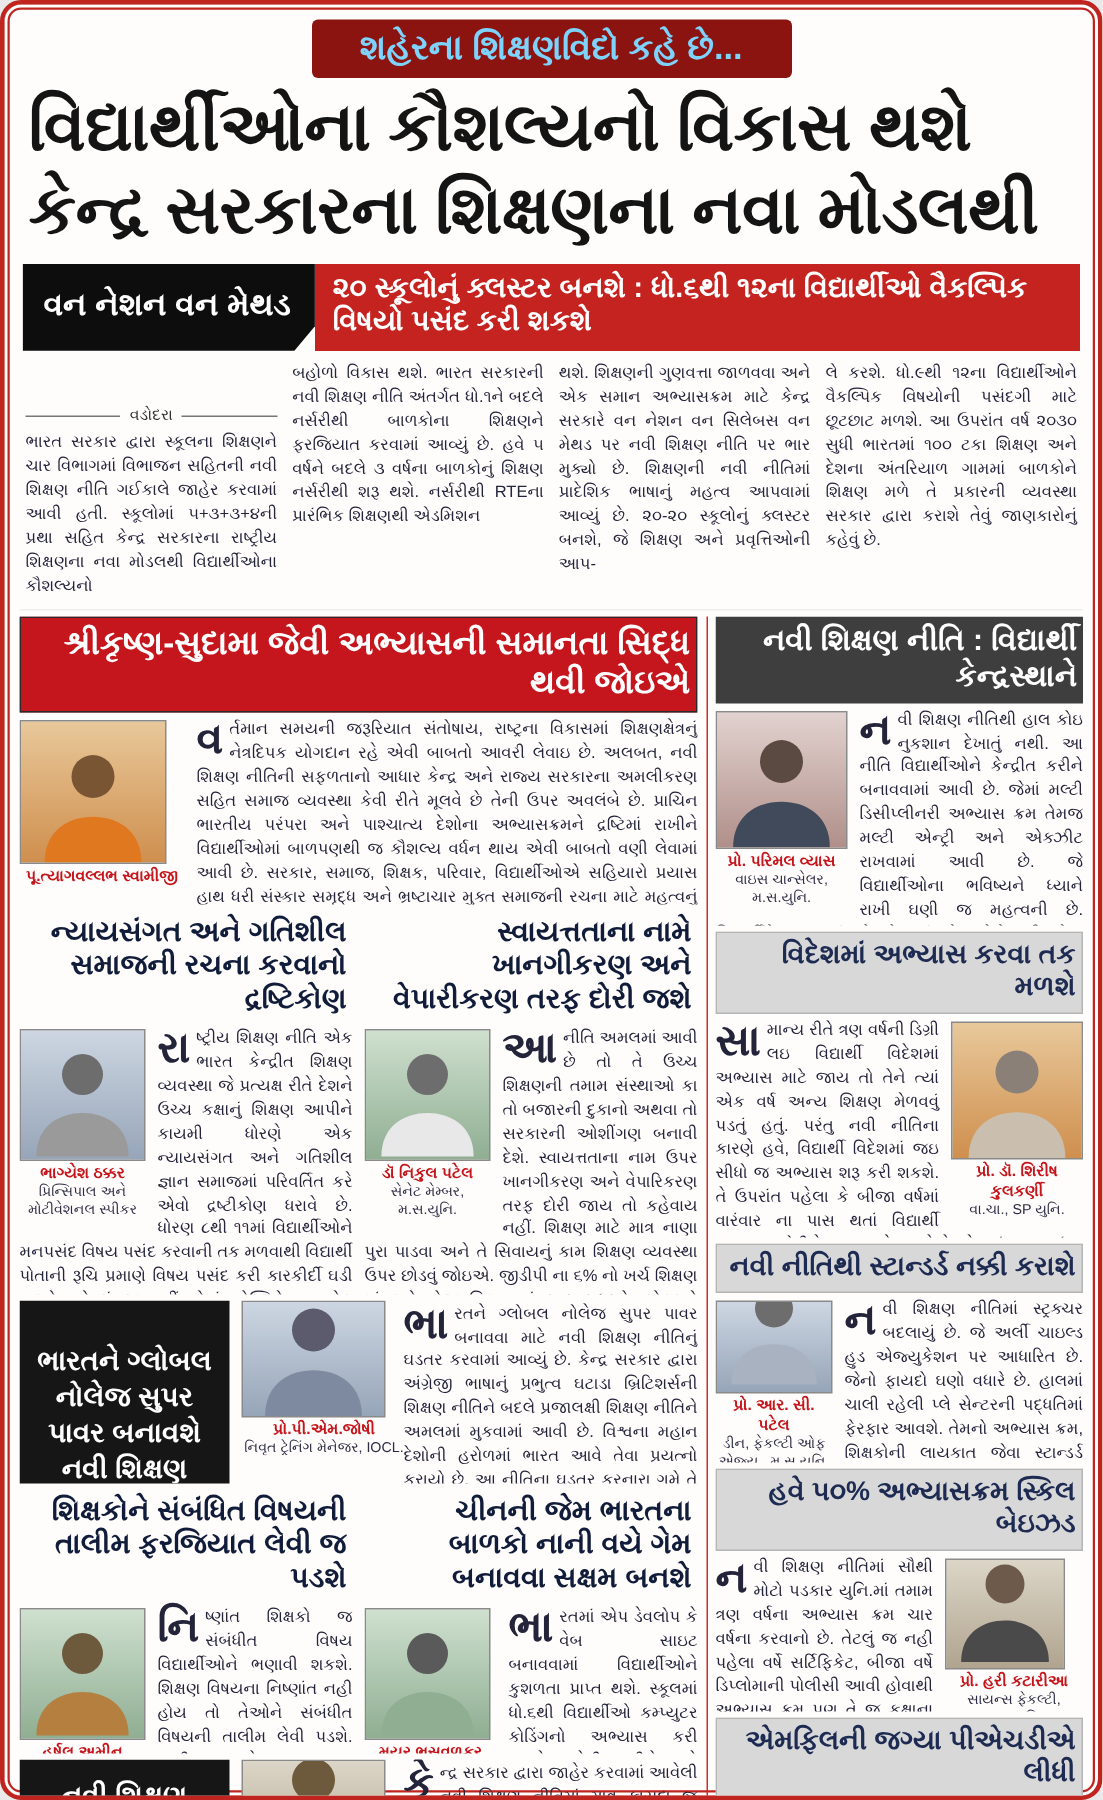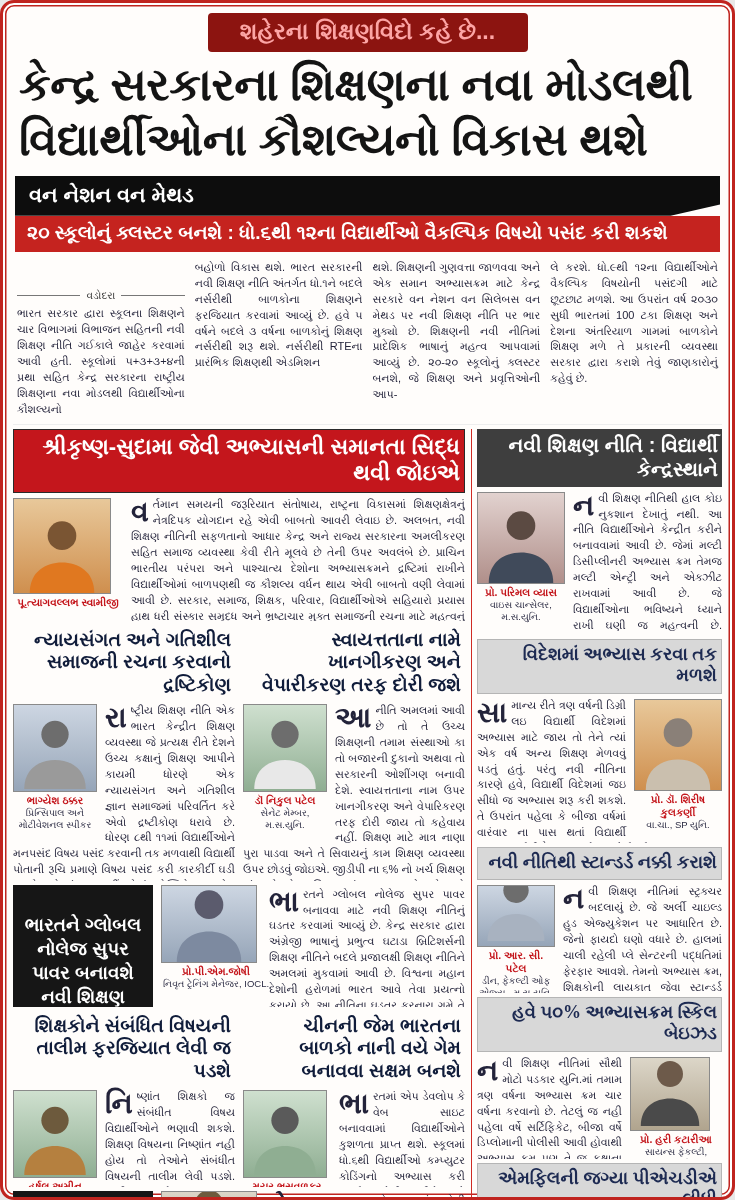--- a/index.html
+++ b/index.html
@@ -5,31 +5,31 @@
   * { box-sizing: border-box; margin: 0; padding: 0; }
   html,body { width:735px; height:1200px; background:#e9e9e9; font-family:"Liberation Sans", sans-serif; }
   .page {
     position:relative; width:735px; height:1200px;
     background:#fffdfb; border:3px solid #c0241f; border-radius:14px;
     box-shadow: inset 0 0 0 2px #ffffff, inset 0 0 0 3.5px #c0241f;
     padding:8px 10px 6px 10px; overflow:hidden;
   }
   
   .kicker {
-    width:320px; margin:2px auto 4px auto; background:#8c1410; color:#fca5a5;
+    width:320px; margin:2px auto 4px auto; background:#8c1410; color:#7dd3fc;
     text-align:center; font-weight:bold; font-size:23px; padding:5px 8px 7px 8px;
     border-radius:4px;
   }
   .headline {
     color:#141414; font-weight:bold; font-size:45px; line-height:1.22;
     padding:2px 6px 6px 6px; letter-spacing:-0.5px;
   }
   .headline .hl-line { display:block; }
   
-  .strip { display:flex; align-items:stretch; margin:2px 2px 6px 2px;flex-direction:column; }
+  .strip { display:flex; align-items:stretch; margin:2px 2px 6px 2px; }
   .strip .tag {
     background:#0d0d0d; color:#fff; font-weight:bold; font-size:21px;
     padding:7px 16px 9px 14px; white-space:nowrap; display:flex; align-items:center;
     clip-path: polygon(0 0, 100% 0, 100% 72%, 93% 100%, 0 100%);
   }
   .strip .subhead {
     background:#c5231f; color:#fff; font-weight:bold; font-size:19px; flex:1;
     display:flex; align-items:center; padding:6px 24px 8px 12px;
   }
   
@@ -44,21 +44,21 @@
   .main { display:grid; grid-template-columns:452px 1fr; gap:6px; padding-top:4px; }
   .left-col  { display:flex; flex-direction:column; gap:4px; }
   .right-col { display:flex; flex-direction:column; gap:4px; border-left:1.5px solid #cf2b24; padding-left:5px; }
   .two-up { display:grid; grid-template-columns:1fr 1fr; gap:8px; }
   .sec { overflow:hidden; }
   .sec-header {
     text-align:right; font-weight:bold; padding:4px 4px 6px 4px; margin-bottom:4px; line-height:1.2;
   }
   .hdr-red  { background:#c4161c; color:#fff; font-size:22px; border:1.5px solid #2a2a2a; }
   .hdr-dark { background:#3e3e3e; color:#fff; font-size:20px; }
-  .hdr-gray { background:#d8d8d8; color:#1d2a52; font-size:18px; border:1px solid #b5b5b5;font-family:Liberation Serif, serif; }
+  .hdr-gray { background:#d8d8d8; color:#1d2a52; font-size:18px; border:1px solid #b5b5b5; }
   .hdr-plain{ color:#101c3a; font-size:19px; background:transparent; padding-bottom:2px; }
   .body-text {
     font-size:11px; line-height:1.45; text-align:justify; color:#23233a;
   }
   .body-text::first-letter { font-size:2.6em; font-weight:bold; float:left; line-height:0.85; padding:2px 4px 0 0; color:#23233a; }
   
   .photo-block { width:110px; text-align:center; }
   .float-l { float:left;  margin:1px 8px 2px 0; }
   .float-r { float:right; margin:1px 0 2px 8px; }
   .photo {
@@ -86,37 +86,37 @@
   .h-s2 { height:206px; } .h-s5 { height:204px; } .h-s6 { height:146px; }
   .h-s7 { height:162px; } .h-s8 { height:136px; }
 </style>
 </head>
 <body>
 
 <div class="page">
 
   <div class="kicker">શહેરના શિક્ષણવિદો કહે છે...</div>
   <h1 class="headline">
+      <span class="hl-line">વિદ્યાર્થીઓના કૌશલ્યનો વિકાસ થશે</span>
       <span class="hl-line">કેન્દ્ર સરકારના શિક્ષણના નવા મોડલથી</span>
-      <span class="hl-line">વિદ્યાર્થીઓના કૌશલ્યનો વિકાસ થશે</span>
     </h1>
 
   <div class="strip">
     <div class="tag">વન નેશન વન મેથડ</div>
     <div class="subhead">૨૦ સ્કૂલોનું ક્લસ્ટર બનશે : ધો.૬થી ૧૨ના વિદ્યાર્થીઓ વૈકલ્પિક વિષયો પસંદ કરી શકશે</div>
   </div>
 
   <div class="intro">
     <div>
       <div class="dateline">વડોદરા</div>
       <span>ભારત સરકાર દ્વારા સ્કૂલના શિક્ષણને ચાર વિભાગમાં વિભાજન સહિતની નવી શિક્ષણ નીતિ ગઈકાલે જાહેર કરવામાં આવી હતી. સ્કૂલોમાં ૫+૩+૩+૪ની પ્રથા સહિત કેન્દ્ર સરકારના રાષ્ટ્રીય શિક્ષણના નવા મોડલથી વિદ્યાર્થીઓના કૌશલ્યનો</span>
     </div>
     <div>બહોળો વિકાસ થશે. ભારત સરકારની નવી શિક્ષણ નીતિ અંતર્ગત ધો.૧ને બદલે નર્સરીથી બાળકોના શિક્ષણને ફરજિયાત કરવામાં આવ્યું છે. હવે ૫ વર્ષને બદલે ૩ વર્ષના બાળકોનું શિક્ષણ નર્સરીથી શરૂ થશે. નર્સરીથી RTEના પ્રારંભિક શિક્ષણથી એડમિશન</div>
     <div>થશે. શિક્ષણની ગુણવત્તા જાળવવા અને એક સમાન અભ્યાસક્રમ માટે કેન્દ્ર સરકારે વન નેશન વન સિલેબસ વન મેથડ પર નવી શિક્ષણ નીતિ પર ભાર મુક્યો છે. શિક્ષણની નવી નીતિમાં પ્રાદેશિક ભાષાનું મહત્વ આપવામાં આવ્યું છે. ૨૦-૨૦ સ્કૂલોનું ક્લસ્ટર બનશે, જે શિક્ષણ અને પ્રવૃત્તિઓની આપ-</div>
-    <div>લે કરશે. ધો.૯થી ૧૨ના વિદ્યાર્થીઓને વૈકલ્પિક વિષયોની પસંદગી માટે છૂટછાટ મળશે. આ ઉપરાંત વર્ષ ૨૦૩૦ સુધી ભારતમાં 100 ટકા શિક્ષણ અને દેશના અંતરિયાળ ગામમાં બાળકોને શિક્ષણ મળે તે પ્રકારની વ્યવસ્થા સરકાર દ્વારા કરાશે તેવું જાણકારોનું કહેવું છે.</div>
+    <div>લે કરશે. ધો.૯થી ૧૨ના વિદ્યાર્થીઓને વૈકલ્પિક વિષયોની પસંદગી માટે છૂટછાટ મળશે. આ ઉપરાંત વર્ષ ૨૦૩૦ સુધી ભારતમાં ૧૦૦ ટકા શિક્ષણ અને દેશના અંતરિયાળ ગામમાં બાળકોને શિક્ષણ મળે તે પ્રકારની વ્યવસ્થા સરકાર દ્વારા કરાશે તેવું જાણકારોનું કહેવું છે.</div>
   </div>
 
   <div class="main">
 
     <div class="left-col">
 
       <div class="sec h-s1">
         <div class="sec-header hdr-red">શ્રીકૃષ્ણ-સુદામા જેવી અભ્યાસની સમાનતા સિદ્ધ થવી જોઇએ</div>
         <div>
           <div class="photo-block float-l">

